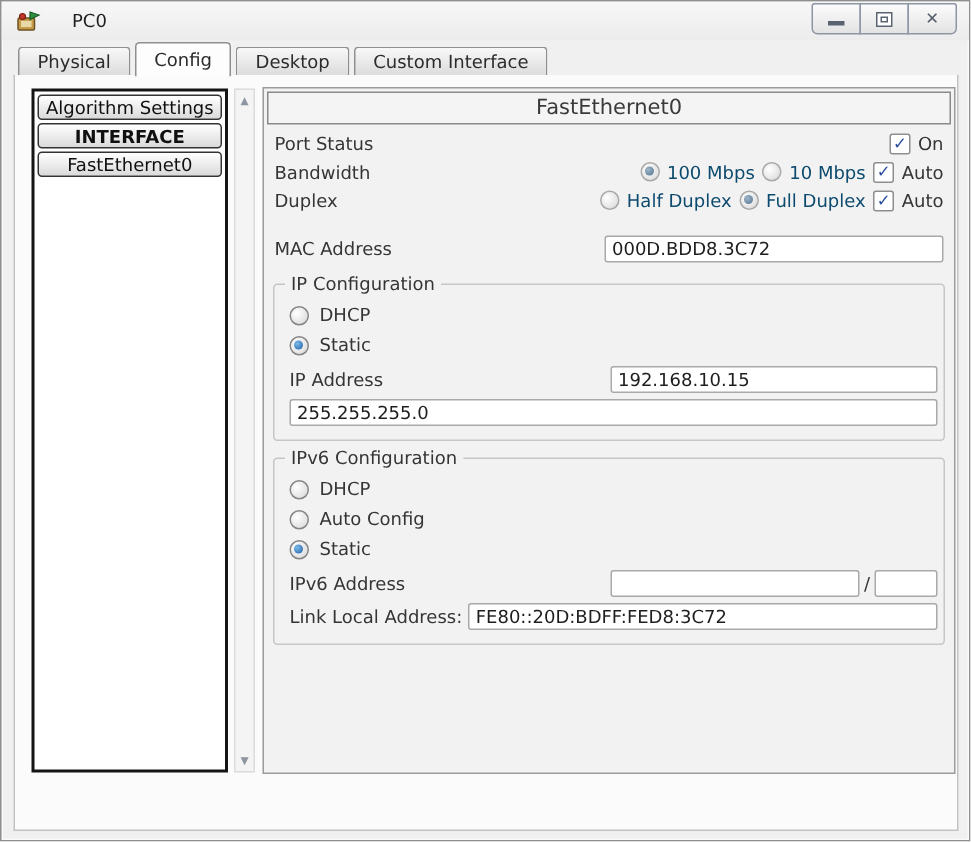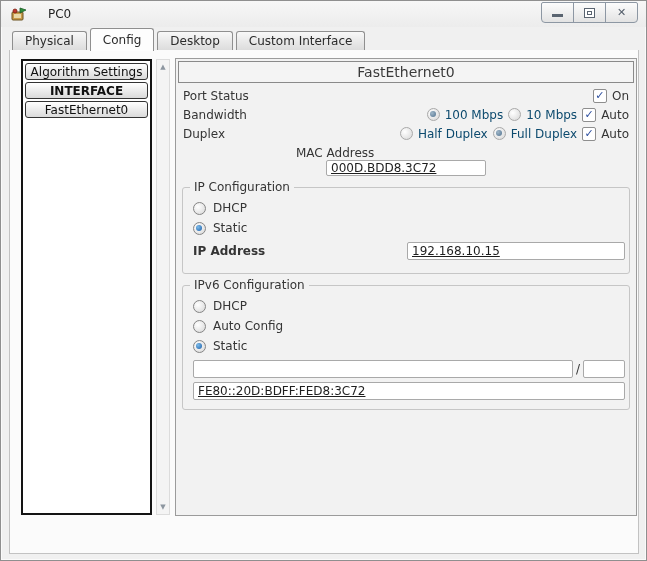--- a/index.html
+++ b/index.html
@@ -63,31 +63,31 @@
             display:inline-flex;align-items:center;justify-content:center;font-size:11px;font-weight:bold;
             color:#2b4d9e;line-height:1;cursor:default;flex:0 0 auto;}
   .radio{width:11px;height:11px;border:1px solid #858585;border-radius:50%;flex:0 0 auto;
          background:radial-gradient(circle at 35% 35%,#ffffff,#d6d6d6);position:relative;cursor:default;}
   .radio.selected::after{content:"";position:absolute;left:2px;top:2px;width:6px;height:6px;border-radius:50%;
          background:radial-gradient(circle at 35% 35%,#7cbbea,#1d5fa8);}
   .radio.rdis{border-color:#a9a9a9;}
   .radio.rdis.selected::after{background:radial-gradient(circle at 35% 35%,#9fb6c8,#51728f);}
 
   .field{height:16px;background:#fff;border:1px solid #a9a9a9;border-radius:2px;font-size:12px;
-         padding:0 4px;color:#1e1e1e;font-family:"DejaVu Sans","Liberation Sans",sans-serif;outline:none;text-decoration:underline;}
-  .frow{display:flex;align-items:center;margin:3px 5px;flex-direction:column;}
+         padding:0 4px;color:#1e1e1e;font-family:"DejaVu Sans","Liberation Sans",sans-serif;outline:none;}
+  .frow{display:flex;align-items:center;margin:14px 5px;}
   .frow .flabel{width:220px;flex:0 0 auto;}
   .frow .field{flex:1;min-width:0;}
 
   .groupbox{position:relative;border:1px solid #c6c6c6;border-radius:3px;margin:11px 4px 6px 4px;
             padding:10px 4px 5px 6px;}
   .groupbox-title{position:absolute;top:-8px;left:7px;background:#f2f2f2;padding:0 4px;font-size:12px;color:#353535;}
   .rrow{display:flex;align-items:center;gap:7px;height:20px;padding-left:4px;}
   .g-frow{display:flex;align-items:center;margin:4px 0 4px 4px;}
-  .g-frow .flabel{width:214px;flex:0 0 auto;font-weight:bold;}
+  .g-frow .flabel{width:214px;flex:0 0 auto;}
   .g-frow .field{flex:1;min-width:0;}
   .g-frow .sep{padding:0 3px;color:#353535;}
   .g-frow .prefix{flex:0 0 32px;width:32px;}
   .g-frow.ll .flabel{width:auto;margin-right:4px;}
 </style>
 </head>
 <body>
 
 <div class="window">
 
@@ -182,42 +182,45 @@
         </div>
         <div class="rrow">
           <span class="radio selected"></span>
           <span class="lbl">Static</span>
         </div>
         <div class="g-frow">
           <span class="flabel lbl">IP Address</span>
           <input class="field" type="text" value="192.168.10.15" style="">
         </div>
         <div class="g-frow">
+          <input class="field" type="text" value="255.255.255.0" style="">
         </div>
       </div>
 
       <div class="groupbox">
         <span class="groupbox-title">IPv6 Configuration</span>
         <div class="rrow">
           <span class="radio"></span>
           <span class="lbl">DHCP</span>
         </div>
         <div class="rrow">
           <span class="radio"></span>
           <span class="lbl">Auto Config</span>
         </div>
         <div class="rrow">
           <span class="radio selected"></span>
           <span class="lbl">Static</span>
         </div>
         <div class="g-frow">
+          <span class="flabel lbl">IPv6 Address</span>
           <input class="field" type="text" style="">
           <span class="sep">/</span>
           <input class="field prefix" type="text" style="">
         </div>
         <div class="g-frow ll">
+          <span class="flabel lbl">Link Local Address:</span>
           <input class="field" type="text" value="FE80::20D:BDFF:FED8:3C72" style="">
         </div>
       </div>
 
     </div>
   </div>
 </div>
 
 </body></html>

